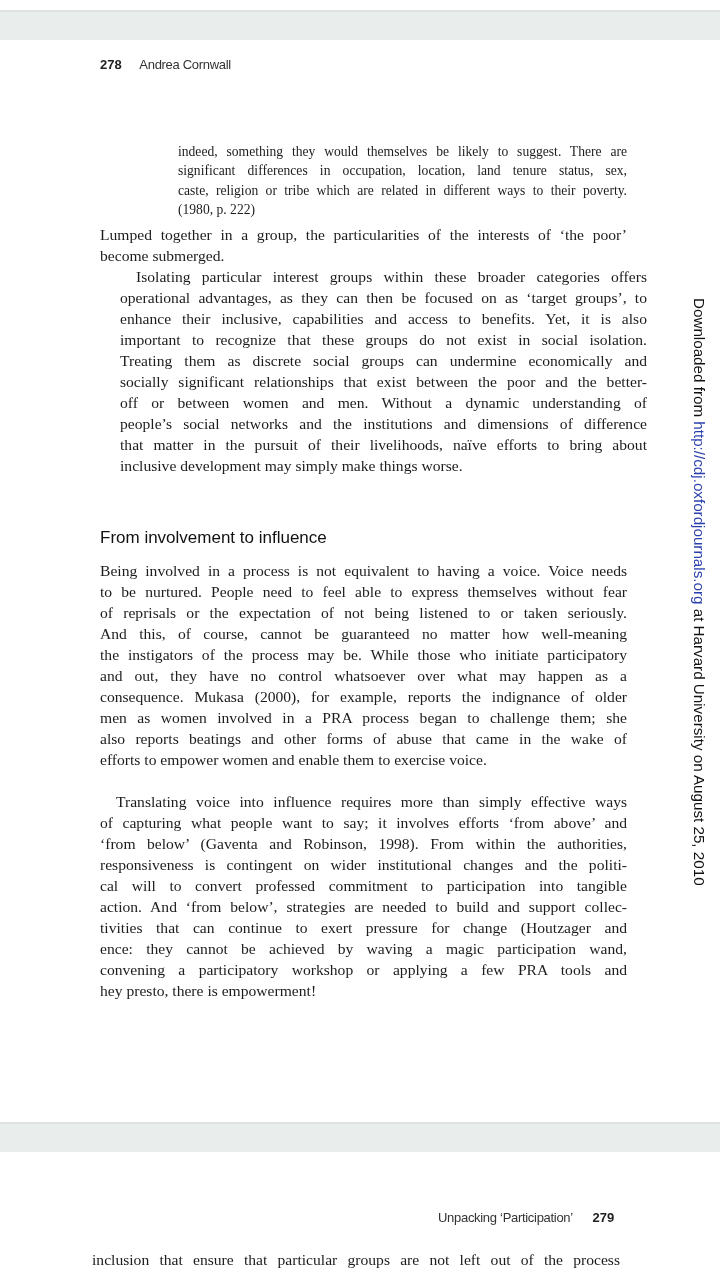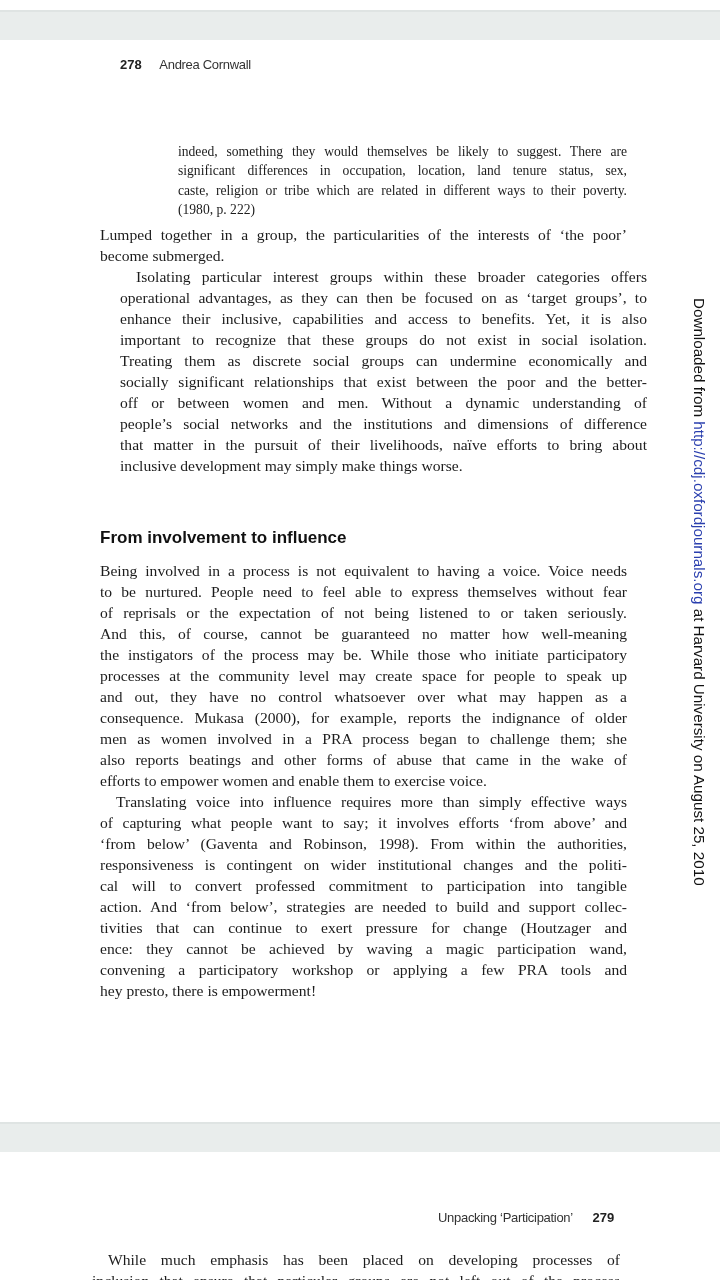--- a/index.html
+++ b/index.html
@@ -12,36 +12,36 @@
   .gap.top { top: 10px; }
   .gap.mid { top: 1122px; }
   .page { position: absolute; left: 0; width: 720px; }
   .page1 { top: 42px; height: 1080px; }
   .page2 { top: 1154px; height: 126px; overflow: hidden; }
 
   .running-head { position: absolute; font-family: "Liberation Sans", "DejaVu Sans", sans-serif; font-size: 13px; color: #222; }
   .running-head .num { font-weight: bold; font-size: 13px; }
   .running-head .title { font-weight: normal; color: #333; letter-spacing: -0.3px; }
   .rh1 { left: 100px; top: 57px; }
-  .rh1 .num { margin-right: 14px; margin-left: 20px; }
+  .rh1 .num { margin-right: 14px; }
   .rh2 { left: 438px; top: 1170px; text-align: center; }
   .rh2 .num { margin-left: 16px; }
   .rh2 { top: 16px; }
 
   .block { position: absolute; left: 100px; width: 527px; }
   .line { display: block; font-size: 15.6px; line-height: 21px; height: 21px; white-space: nowrap;
           text-align: justify; text-align-last: justify; }
   .line.last { text-align-last: left; }
   .indent { padding-left: 16px; box-sizing: border-box; }
 
   .quote { position: absolute; left: 178px; width: 449px; }
   .quote .line { font-size: 13.6px; line-height: 19.4px; height: 19.4px; }
 
   .heading { position: absolute; left: 100px; top: 486px; font-family: "Liberation Sans", "DejaVu Sans", sans-serif;
-             font-weight: bold; font-size: 17px; color: #111; text-align: right; }
+             font-weight: normal; font-size: 17px; color: #111; text-align: right; }
 
   .watermark { position: absolute; left: 686px; top: 298px; width: 22px; height: 570px; }
   .watermark .rot { position: absolute; left: 0; top: 0; transform-origin: 0 0; transform: translate(22px, 0) rotate(90deg);
                     white-space: nowrap; font-family: "Liberation Sans", "DejaVu Sans", sans-serif; font-size: 15.2px; color: #111; }
   .watermark .link { color: #2a3fae; }
 </style>
 </head>
 <body>
 
 <div class="gap top"></div>
@@ -78,21 +78,20 @@
   </div>
 
   <div class="heading">From involvement to influence</div>
 
   <div class="block" style="top:518px;">
     <span class="line">Being involved in a process is not equivalent to having a voice. Voice needs</span>
     <span class="line">to be nurtured. People need to feel able to express themselves without fear</span>
     <span class="line">of reprisals or the expectation of not being listened to or taken seriously.</span>
     <span class="line">And this, of course, cannot be guaranteed no matter how well-meaning</span>
     <span class="line">the instigators of the process may be. While those who initiate participatory</span>
-    <span class="line">processes at the community level may create space for people to speak up</span>
     <span class="line">and out, they have no control whatsoever over what may happen as a</span>
     <span class="line">consequence. Mukasa (2000), for example, reports the indignance of older</span>
     <span class="line">men as women involved in a PRA process began to challenge them; she</span>
     <span class="line">also reports beatings and other forms of abuse that came in the wake of</span>
     <span class="line last">efforts to empower women and enable them to exercise voice.</span>
   </div>
 
   <div class="block" style="top:749px;">
     <span class="line indent">Translating voice into influence requires more than simply effective ways</span>
     <span class="line">of capturing what people want to say; it involves efforts ‘from above’ and</span>
@@ -114,16 +113,15 @@
 </div>
 
 <div class="gap mid"></div>
 
 <div class="page page2">
   <div class="running-head rh2" style="left:438px; top:56px;">
     <span class="title">Unpacking ‘Participation’</span>
     <span class="num">279</span>
   </div>
   <div class="block" style="left:92px; top:95px; width:528px;">
-    <span class="line indent">While much emphasis has been placed on developing processes of</span>
     <span class="line">inclusion that ensure that particular groups are not left out of the process</span>
   </div>
 </div>
 
 </body></html>

